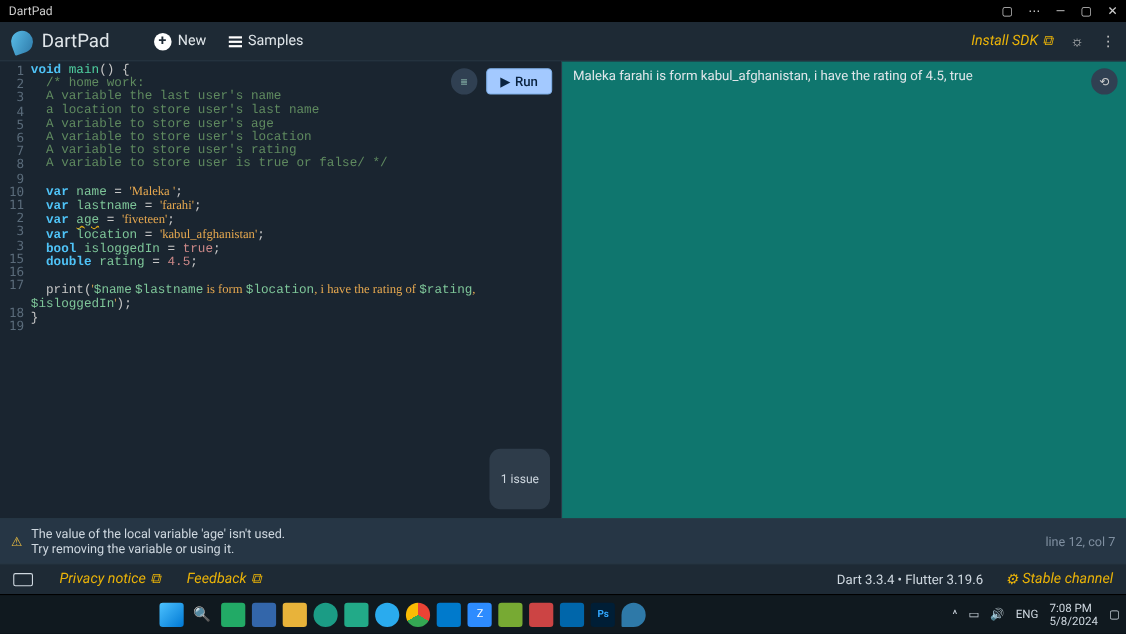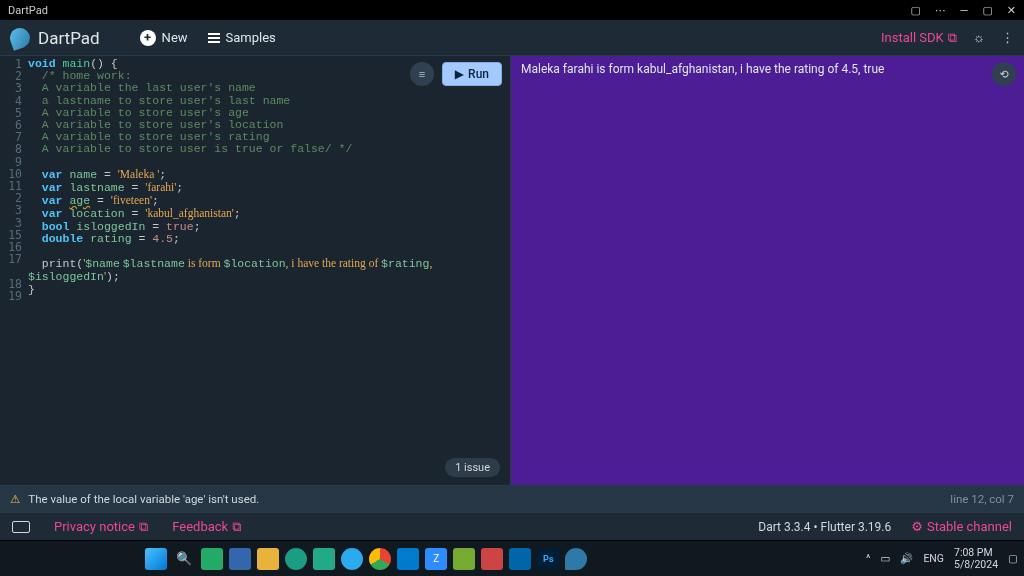--- a/index.html
+++ b/index.html
@@ -39,21 +39,21 @@
   border-radius: 50% 50% 50% 5%;
   transform: rotate(-20deg);
 }
 .app-title { font-size: 17px; color: #e0e6ea; font-weight: 400; }
 .hdr-btn {
   display: flex; align-items: center; gap: 6px;
   color: #e0e6ea; font-size: 13px; margin-left: 40px;
   cursor: pointer;
 }
 .hdr-right { margin-left: auto; display: flex; align-items: center; gap: 16px; }
-.hdr-link { display: flex; gap: 4px; align-items: center; color: #ec4899; font-size: 13px; cursor: pointer; }
+.hdr-link { display: flex; gap: 4px; align-items: center; color: #eab308; font-size: 13px; cursor: pointer; font-style: italic; }
 .main-area { flex: 1; display: flex; min-height: 0; }
 .editor-pane {
   width: 510px;
   background: #1a2530;
   position: relative;
   display: flex;
   flex-direction: column;
 }
 .editor-toolbar {
   position: absolute;
@@ -89,25 +89,25 @@
 .kw { color: #4fc3f7; font-weight: bold; }
 .fn { color: #4fd1a0; }
 .cm { color: #5f8a5f; }
 .str { color: #e6a84f; font-family: Liberation Serif, serif; }
 .vr { color: #7ec699; font-family: Liberation Mono, monospace; }
 .lit { color: #c88; }
 .underline { text-decoration: underline wavy #d4a017; }
 .issue-badge {
   position: absolute; right: 10px; bottom: 8px;
   background: #2e3c4a; color: #cfd8e0;
-  font-size: 11px; padding: 3px 10px; border-radius: 10px;
+  font-size: 11px; padding: 21px 10px; border-radius: 10px;
 }
 .output-pane {
   flex: 1;
-  background: #4c1d95;
+  background: #0f766e;
   border-left: 1px solid #2a3a48;
   position: relative;
   padding: 6px 10px;
 }
 .output-text { color: #e0e6ea; font-size: 12px; }
 .reload-btn {
   position: absolute; top: 6px; right: 8px;
   width: 24px; height: 24px; border-radius: 50%;
   background: #304052; display: flex; align-items: center; justify-content: center;
   font-size: 11px; cursor: pointer;
@@ -222,21 +222,21 @@
           <div>15</div>
           <div>16</div>
           <div>17</div>
           <div>&nbsp;</div>
           <div>18</div>
           <div>19</div>
         </div>
       <pre class="code" id="code"><span class="kw">void </span><span class="fn">main</span><span>() {</span>
 <span class="cm">  /* home work:</span>
 <span class="cm">  A variable the last user's name</span>
-<span class="cm">  a lastname to store user's last name</span>
+<span class="cm">  a location to store user's last name</span>
 <span class="cm">  A variable to store user's age</span>
 <span class="cm">  A variable to store user's location</span>
 <span class="cm">  A variable to store user's rating</span>
 <span class="cm">  A variable to store user is true or false/ */</span>
 <span> </span>
 <span class="kw">  var </span><span class="vr">name</span><span> = </span><span class="str">'Maleka '</span><span>;</span>
 <span class="kw">  var </span><span class="vr">lastname</span><span> = </span><span class="str">'farahi'</span><span>;</span>
 <span class="kw">  var </span><span class="vr underline">age</span><span> = </span><span class="str">'fiveteen'</span><span>;</span>
 <span class="kw">  var </span><span class="vr">location</span><span> = </span><span class="str">'kabul_afghanistan'</span><span>;</span>
 <span class="kw">  bool </span><span class="vr">isloggedIn</span><span> = </span><span class="lit">true</span><span>;</span>
@@ -253,20 +253,21 @@
   <div class="output-pane">
     <div class="output-text">Maleka  farahi is form kabul_afghanistan, i have the rating of 4.5,  true</div>
     <div class="reload-btn">⟲</div>
   </div>
 </div>
 
 <div class="problems-bar">
   <span class="warn-icon">⚠</span>
   <div>
     <div>The value of the local variable 'age' isn't used.</div>
+    <div>Try removing the variable or using it.</div>
   </div>
   <div class="prob-loc">line 12, col 7</div>
 </div>
 
 <div class="footer">
   <div class="footer-left">
     <div class="kbd-icon"></div>
     <div class="hdr-link">
       <span>Privacy notice</span>
       <span>⧉</span>

